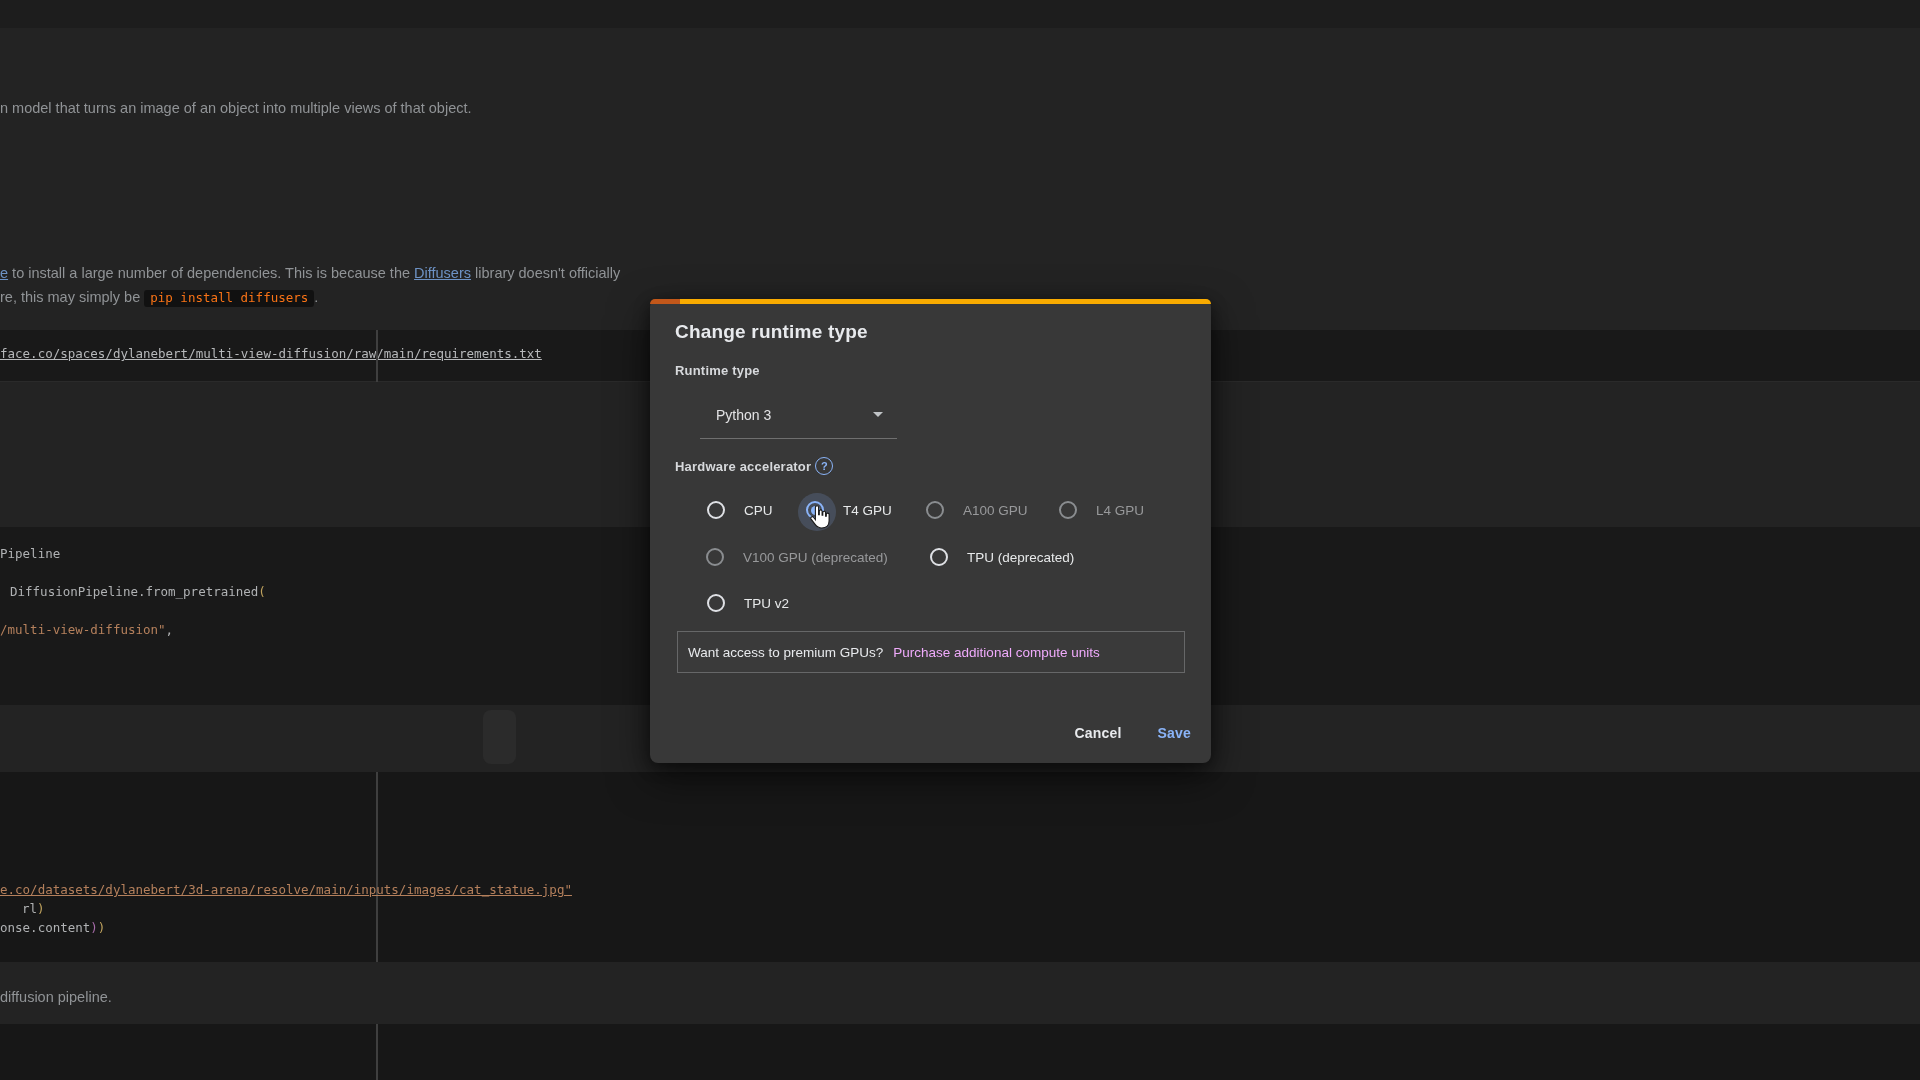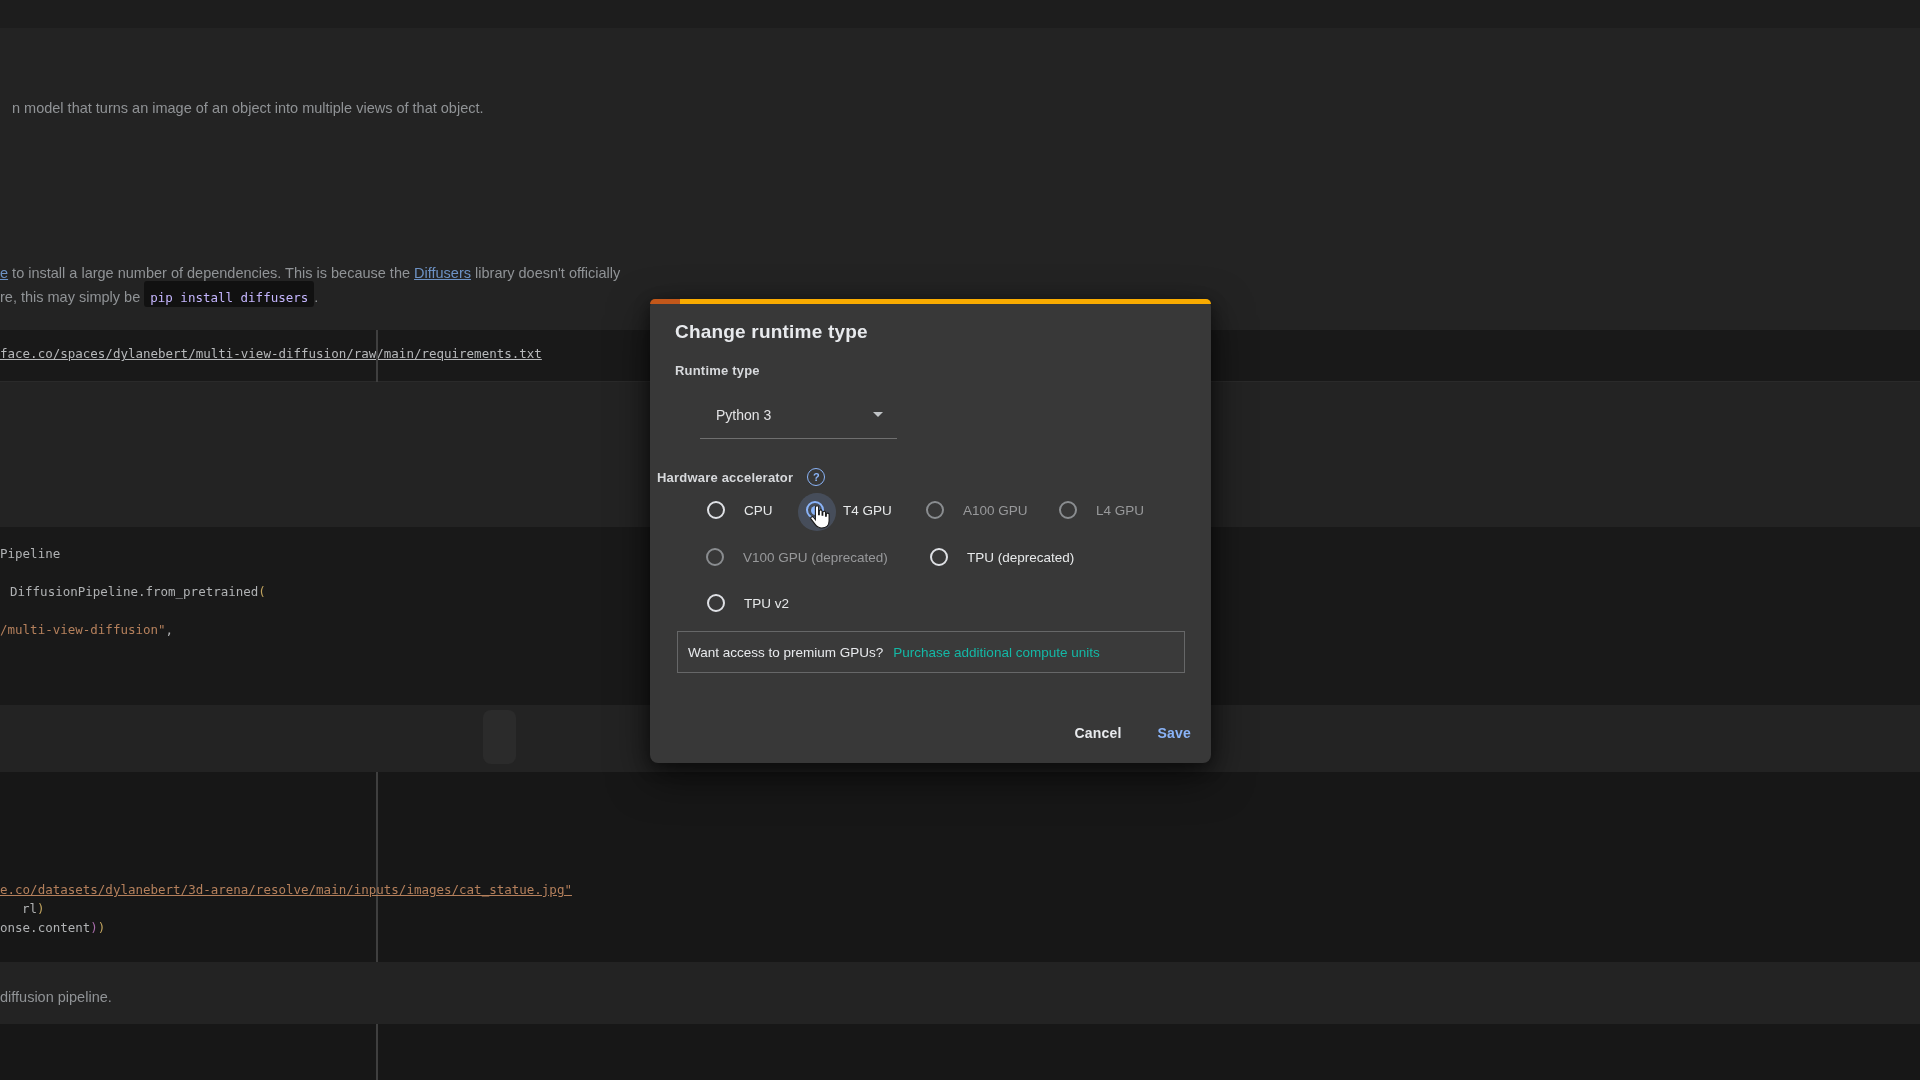--- a/index.html
+++ b/index.html
@@ -19,22 +19,22 @@
   .cell-b { top:527px; height:178px; }
   .cell-c { top:772px; height:190px; background:#171717; }
   .cell-d { top:1024px; height:56px; background:#171717; }
   .code-line { position:absolute; font-family:"DejaVu Sans Mono", monospace; font-size:12.5px; line-height:17px; white-space:nowrap; color:#b0b2b4; }
   .tok-str { color:#b5805c; }
   .tok-str-url { color:#b5805c; text-decoration:underline; }
   .tok-url { color:#b7b9bb; text-decoration:underline; }
   .tok-gold { color:#c0a35e; }
   .tok-purple { color:#a86cab; }
   .inline-code {
-    font-family:"DejaVu Sans Mono", monospace; font-size:12.5px; color:#c4b5fd;
-    background:#111111; padding:9px 6px 2px 6px; border-radius:3px;
+    font-family:"DejaVu Sans Mono", monospace; font-size:12.5px; color:#f97316;
+    background:#111111; padding:0 6px 2px 6px; border-radius:3px;
   }
   .ruler { position:absolute; width:2px; background:#3f3f3f; left:376px; }
   .band-chip { position:absolute; left:483px; top:710px; width:33px; height:54px; background:#2b2b2b; border-radius:8px; }
   
   #dialog {
     position:absolute; left:650px; top:299px; width:561px; height:464px;
     background:#383838; border-radius:8px;
     box-shadow:0 14px 40px rgba(0,0,0,.55), 0 4px 16px rgba(0,0,0,.45);
   }
   .topbar { position:absolute; left:0; top:0; width:100%; height:5px; display:flex; border-radius:8px 8px 0 0; overflow:hidden; }
@@ -44,53 +44,53 @@
   .dlg-label { position:absolute; font-size:13px; font-weight:700; color:#d7d9dc; letter-spacing:.2px; }
   .select {
     position:absolute; left:50px; top:92px; width:197px; height:48px;
     border-bottom:1px solid #6f6f6f; display:flex; align-items:center; cursor:pointer;
   }
   .select .sel-text { margin-left:16px; font-size:14px; color:#e3e3e5; }
   .select .arrow {
     margin-left:auto; margin-right:14px; width:0; height:0;
     border-left:5px solid transparent; border-right:5px solid transparent; border-top:5px solid #c0c3c6;
   }
-  .hw-row { position:absolute; left:7px; top:158px; display:flex; align-items:center; gap:14px;margin-top:11px; }
+  .hw-row { position:absolute; left:25px; top:158px; display:flex; align-items:center; gap:4px; }
   .help-icon {
     width:18px; height:18px; border:1.5px solid #8ab4f8; border-radius:50%;
     color:#8ab4f8; font-size:11px; font-weight:700; display:flex; align-items:center; justify-content:center; cursor:pointer;
   }
   .acc { position:absolute; height:20px; display:flex; align-items:center; gap:19px; cursor:pointer; }
   .acc .label { font-size:13.5px; color:#e7e9ea; white-space:nowrap; }
   .radio { position:relative; width:18px; height:18px; border-radius:50%; border:2px solid #dfe1e5; flex:none; }
   .acc.disabled .radio { border-color:#8a8d90; }
   .acc.disabled .label { color:#98999b; }
   .acc.selected .radio { border-color:#8ab4f8; }
   .acc.selected .radio::after { content:""; position:absolute; inset:2.5px; background:#8ab4f8; border-radius:50%; }
   .halo { position:absolute; left:-10px; top:-10px; width:38px; height:38px; border-radius:50%; background:rgba(138,180,248,.18); }
   .premium-bar {
     position:absolute; left:27px; top:332px; width:508px; height:42px;
     background:#3a3a3a; border:1px solid #666768; display:flex; align-items:center; padding-left:10px; gap:10px;
   }
   .premium-q { font-size:13.5px; color:#e8eaed; }
-  .premium-link { font-size:13.5px; color:#14b8a6; cursor:pointer; }
+  .premium-link { font-size:13.5px; color:#f0abfc; cursor:pointer; }
   .actions { position:absolute; right:6px; bottom:14px; display:flex; align-items:center; gap:8px; }
   .btn { font-size:14px; font-weight:700; padding:8px 14px; border:none; background:transparent; cursor:pointer; font-family:"Liberation Sans", sans-serif; letter-spacing:.2px; }
   .btn.cancel { color:#e8eaed; }
   .btn.save { color:#8ab4f8; }
   .cursor-hand { position:absolute; left:158px; top:205px; pointer-events:none; z-index:5; }
 </style>
 </head>
 <body>
 
 <div id="screen">
 
   <div class="bg-el top-strip"></div>
 
-  <div class="bg-el md-text" style="left:0; top:99px;margin-left:12px;">n model that turns an image of an object into multiple views of that object.</div>
+  <div class="bg-el md-text" style="left:0; top:99px;">n model that turns an image of an object into multiple views of that object.</div>
 
   <div class="bg-el md-text" style="left:0; top:264px;"><span class="md-link">e</span><span> to install a large number of dependencies. This is because the </span><span class="md-link">Diffusers</span><span> library doesn't officially</span></div>
 
   <div class="bg-el md-text" style="left:0; top:288px;"><span>re, this may simply be</span>&nbsp;<span class="inline-code">pip install diffusers</span><span>.</span></div>
 
   <div class="bg-el code-cell cell-a">
     <div class="code-line tok-url" style="left:0; top:15px;">face.co/spaces/dylanebert/multi-view-diffusion/raw/main/requirements.txt</div>
     <div class="ruler" style="top:0; height:52px;"></div>
   </div>
 

